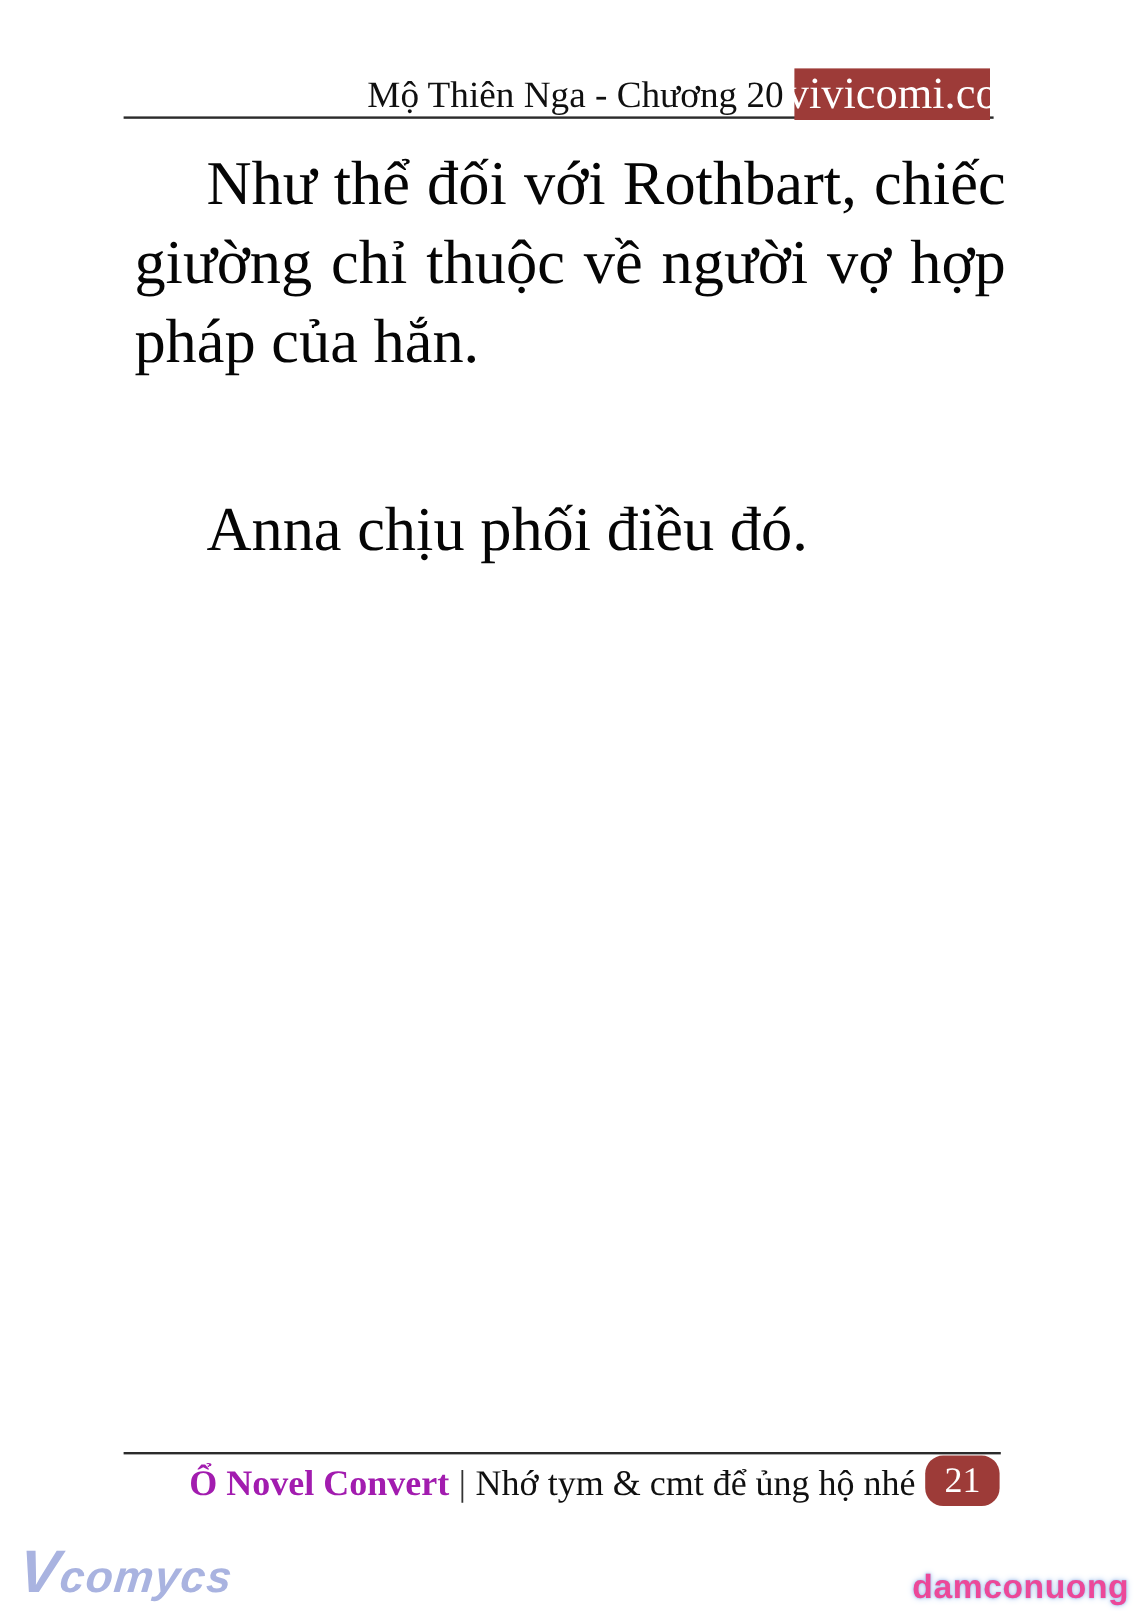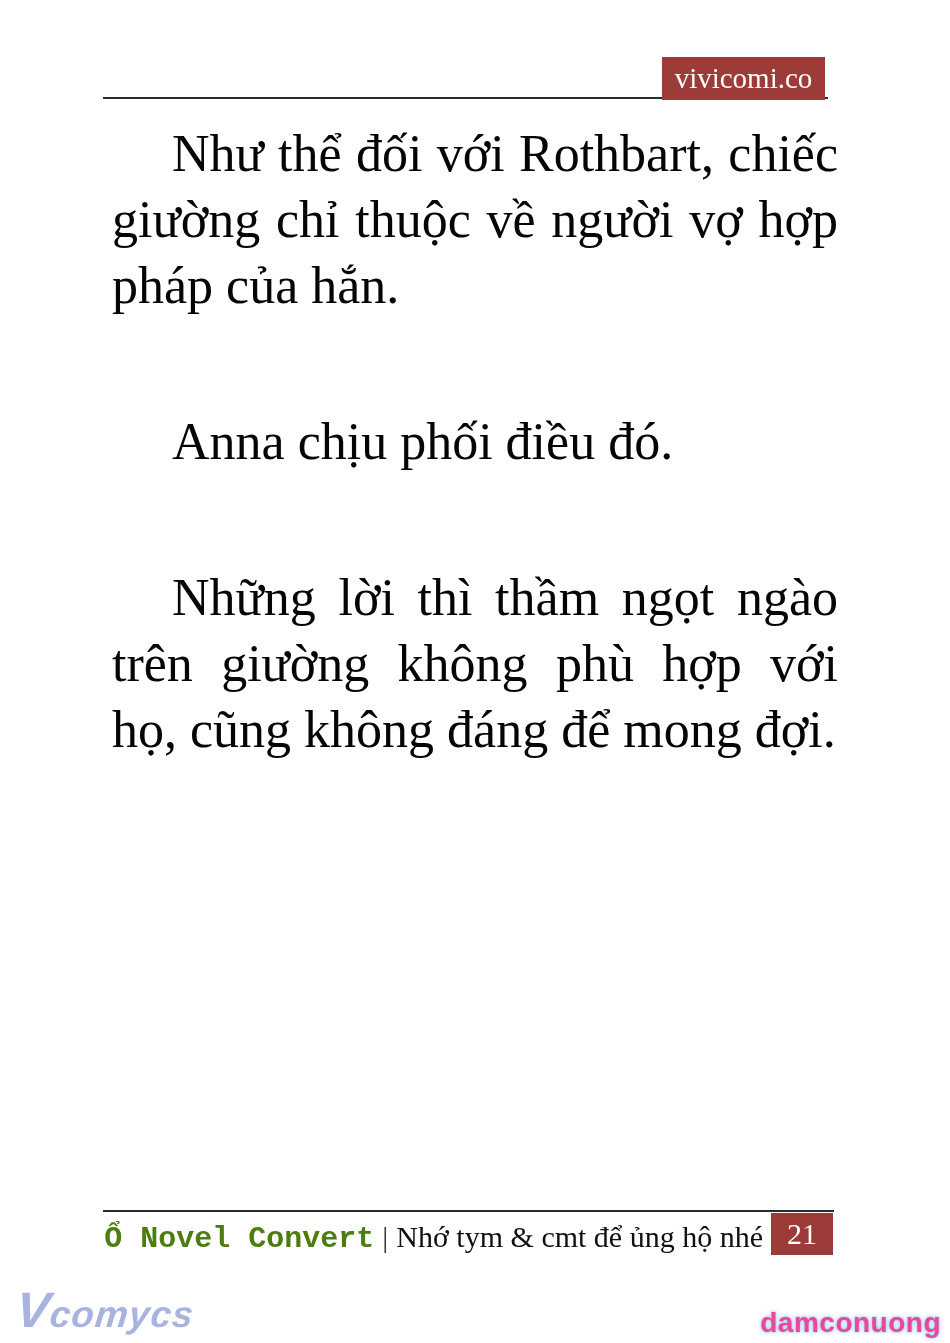--- a/index.html
+++ b/index.html
@@ -16,21 +16,21 @@
     position:absolute;left:103px;top:97px;width:725px;height:2px;
     background:#2b2b2b;
   }
   .header-title{
     position:absolute;top:60px;right:297px;
     font-size:31px;line-height:38px;white-space:nowrap;color:#101010;
   }
   .header-badge{
     position:absolute;left:662px;top:57px;width:163px;height:43px;
     display:flex;align-items:center;justify-content:center;
-    color:#ffffff;font-size:29px;z-index:2;
+    color:#ffffff;font-size:37px;z-index:2;
   }
   
   .body-text{
     position:absolute;left:112px;top:121px;width:726px;
     font-size:52px;line-height:66px;
     text-align:justify;text-justify:inter-word;
     color:#050505;
   }
   .body-text p{
     margin:0 0 90px 0;
@@ -43,21 +43,21 @@
   }
   .footer-text{
     position:absolute;top:1218px;right:187px;
     font-size:30px;line-height:38px;white-space:nowrap;color:#101010;
   }
   .footer-brand{font-weight:bold;}
   .footer-sep{color:#333;padding:0 8px;}
   .footer-badge{
     position:absolute;left:771px;top:1213px;width:62px;height:42px;
     display:flex;align-items:center;justify-content:center;
-    color:#ffffff;font-size:30px;z-index:2;
+    color:#ffffff;font-size:30px;z-index:2;border-radius:15px;
   }
   
   .wm-left{
     position:absolute;left:16px;top:1288px;
     font-family:"Liberation Sans","DejaVu Sans",sans-serif;
     font-style:italic;font-weight:bold;font-size:37px;line-height:44px;
     transform:skewX(-6deg);
     letter-spacing:1px;
   }
   .wm-left::first-letter{font-size:1.35em;}
@@ -68,30 +68,30 @@
     letter-spacing:0.5px;
     text-shadow:0 0 1px #a9c4ec,0 0 3px #a9c4ec,0 0 6px #bdd2f2;
   }
 </style>
 </head>
 <body>
 
 <div class="page">
 
   <div class="header-rule"></div>
+  <div class="header-title">Mộ Thiên Nga - Chương 20</div>
   <div class="header-badge" style="background: rgb(157, 59, 56);">vivicomi.co</div>
 
   <div class="body-text">
     <p>Như thể đối với Rothbart, chiếc giường chỉ thuộc về người vợ hợp pháp của hắn.</p>
     <p>Anna chịu phối điều đó.</p>
-    <p>Những lời thì thầm ngọt ngào trên giường không phù hợp với họ, cũng không đáng để mong đợi.</p>
   </div>
 
   <div class="footer-rule"></div>
   <div class="footer-text">
-    <span class="footer-brand" style="color: #4d7c0f; font-family: Liberation Mono, monospace;">Ổ Novel Convert</span><span class="footer-sep">|</span><span>Nhớ tym &amp; cmt để ủng hộ nhé</span>
+    <span class="footer-brand" style="color: #a21caf;">Ổ Novel Convert</span><span class="footer-sep">|</span><span>Nhớ tym &amp; cmt để ủng hộ nhé</span>
   </div>
   <div class="footer-badge" style="background: rgb(157, 59, 56);">21</div>
 
   <div class="wm-left" style="color: rgb(169, 179, 224);">Vcomycs</div>
   <div class="wm-right" style="color: #ec4899;">damconuong</div>
 
 </div>
 
 </body></html>

